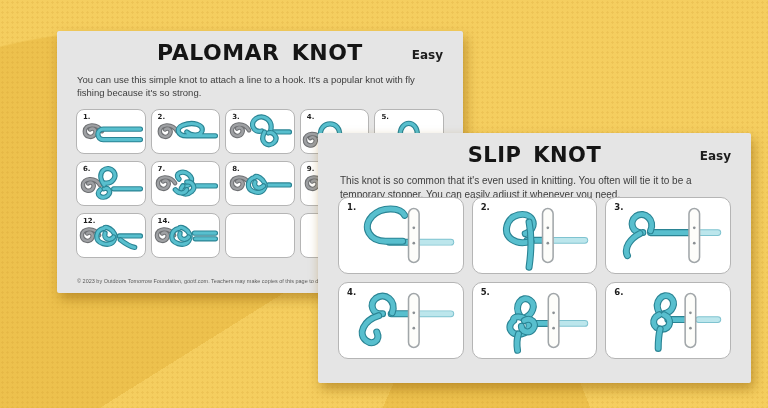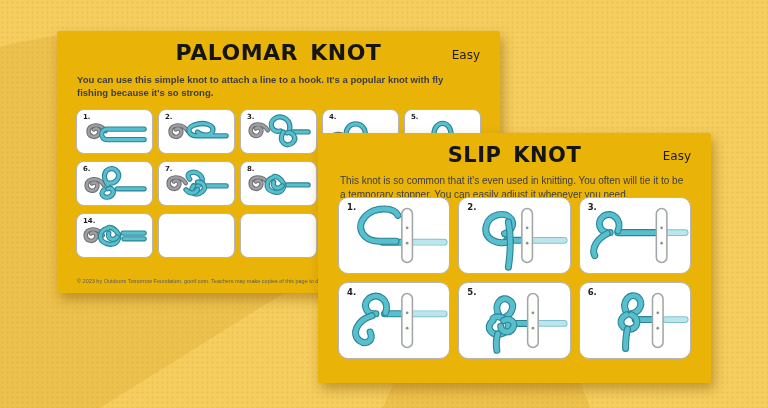--- a/index.html
+++ b/index.html
@@ -9,35 +9,35 @@
       background-color:#EDC14D;
       background-image:
         radial-gradient(rgba(197,141,35,0.16) 1px, transparent 1.3px),
         radial-gradient(circle 640px at 16% 130%, rgba(0,0,0,0) 0 498px, #F5CE5F 500px),
         conic-gradient(from 8deg at 64% 40%,
           #EDC14D 0 34deg, #F5CE5F 34deg 60deg, #EDC14D 60deg 112deg,
           #F5CE5F 112deg 150deg, #EDC14D 150deg 196deg, #F5CE5F 196deg 230deg,
           #EDC14D 230deg 288deg, #F5CE5F 288deg 322deg, #EDC14D 322deg 360deg);
       background-size:5px 5px, auto, auto;
       background-repeat:repeat, no-repeat, no-repeat;}
-  .card{position:absolute;background:#eab308;border-radius:2px;
-        box-shadow:3px 6px 12px rgba(151,103,14,0.55);padding-left:37px;}
+  .card{position:absolute;background:#e5e5e5;border-radius:2px;
+        box-shadow:3px 6px 12px rgba(151,103,14,0.55);}
   .card-palomar{left:57px;top:31px;width:406px;height:262px;z-index:1;}
-  .card-slip{left:318px;top:133px;width:356px;height:250px;z-index:2;}
+  .card-slip{left:318px;top:133px;width:433px;height:250px;z-index:2;}
   .card-title{position:absolute;left:0;right:0;text-align:center;
         font-family:"DejaVu Sans",sans-serif;font-weight:900;color:#151515;
         letter-spacing:0.5px;word-spacing:4px;}
   .card-palomar .card-title{top:9px;font-size:22px;}
   .card-slip .card-title{top:10px;font-size:21px;}
-  .difficulty{position:absolute;font-weight:normal;color:#1c1c1c;
+  .difficulty{position:absolute;font-weight:bold;color:#1c1c1c;
         font-family:"DejaVu Sans",sans-serif;}
   .card-palomar .difficulty{top:17px;right:20px;font-size:12px;}
   .card-slip .difficulty{top:16px;right:20px;font-size:12px;}
   .desc{position:absolute;color:#3d3d3d;line-height:1.38;}
-  .card-palomar .desc{left:20px;right:24px;top:42px;font-size:9.5px;font-weight:bold;}
+  .card-palomar .desc{left:20px;right:24px;top:42px;font-size:9.5px;}
   .card-slip .desc{left:22px;right:24px;top:41px;font-size:10px;}
   .steps-grid{position:absolute;display:grid;}
   .card-palomar .steps-grid{left:19px;right:19px;top:78px;
         grid-template-columns:repeat(5,1fr);grid-auto-rows:45px;gap:7px 5px;}
   .card-slip .steps-grid{left:20px;right:20px;top:64px;
         grid-template-columns:repeat(3,1fr);grid-auto-rows:77px;gap:8px 8px;}
   .step-cell{position:relative;background:#FFFFFF;border:1px solid #B5B5B5;}
   .card-palomar .step-cell{border-radius:8px;}
   .card-slip .step-cell{border-radius:10px;}
   .step-num{position:absolute;z-index:2;font-weight:bold;color:#1d1d1d;
@@ -194,20 +194,39 @@
               <path d="M30,16 C22,18 20,28 29,31 C38,34 44,26 38,19 C34,15 30,14 30,16" fill="none" stroke="#2A8494" stroke-width="5.5" stroke-linecap="round" stroke-linejoin="round"></path>
               <path d="M30,16 C22,18 20,28 29,31 C38,34 44,26 38,19 C34,15 30,14 30,16" fill="none" stroke="#58BFCE" stroke-width="3.2" stroke-linecap="round" stroke-linejoin="round"></path>
             </svg>
           </div>
         </div>
         <div class="step-cell">
           <span class="step-num"></span>
           <div class="step-illus"></div>
         </div>
         <div class="step-cell">
+          <span class="step-num">12.</span>
+          <div class="step-illus">
+            <svg viewBox="0 0 70 45">
+              <path d="M66,23 H44" fill="none" stroke="#2A8494" stroke-width="5.5" stroke-linecap="round" stroke-linejoin="round"></path>
+              <path d="M66,23 H44" fill="none" stroke="#58BFCE" stroke-width="3.2" stroke-linecap="round" stroke-linejoin="round"></path>
+              <path d="M45,27 C50,31 55,34 60,35" fill="none" stroke="#2A8494" stroke-width="5.5" stroke-linecap="round" stroke-linejoin="round"></path>
+              <path d="M45,27 C50,31 55,34 60,35" fill="none" stroke="#58BFCE" stroke-width="3.2" stroke-linecap="round" stroke-linejoin="round"></path>
+              <g transform="translate(3,15) scale(0.9)">
+                <path d="M22,8 C16,-2 2,0 2,8 C2,15 11,17 14,11 C16,7 12,3 8,6" fill="none" stroke="#6E7073" stroke-width="5.2" stroke-linecap="round"></path>
+                <path d="M22,8 C16,-2 2,0 2,8 C2,15 11,17 14,11 C16,7 12,3 8,6" fill="none" stroke="#9EA0A3" stroke-width="2.8" stroke-linecap="round"></path>
+              </g>
+              <path d="M28,15 C19,17 17,28 27,31 C37,34 43,25 37,18 C33,14 29,13 28,15" fill="none" stroke="#2A8494" stroke-width="5.5" stroke-linecap="round" stroke-linejoin="round"></path>
+              <path d="M28,15 C19,17 17,28 27,31 C37,34 43,25 37,18 C33,14 29,13 28,15" fill="none" stroke="#58BFCE" stroke-width="3.2" stroke-linecap="round" stroke-linejoin="round"></path>
+              <path d="M29,20 C27,26 34,29 38,24" fill="none" stroke="#2A8494" stroke-width="5.5" stroke-linecap="round" stroke-linejoin="round"></path>
+              <path d="M29,20 C27,26 34,29 38,24" fill="none" stroke="#58BFCE" stroke-width="3.2" stroke-linecap="round" stroke-linejoin="round"></path>
+            </svg>
+          </div>
+        </div>
+        <div class="step-cell">
           <span class="step-num">14.</span>
           <div class="step-illus">
             <svg viewBox="0 0 70 45">
               <path d="M66,20 H44" fill="none" stroke="#2A8494" stroke-width="5.5" stroke-linecap="round" stroke-linejoin="round"></path>
               <path d="M66,20 H44" fill="none" stroke="#58BFCE" stroke-width="3.2" stroke-linecap="round" stroke-linejoin="round"></path>
               <path d="M66,26 H45" fill="none" stroke="#2A8494" stroke-width="5.5" stroke-linecap="round" stroke-linejoin="round"></path>
               <path d="M66,26 H45" fill="none" stroke="#58BFCE" stroke-width="3.2" stroke-linecap="round" stroke-linejoin="round"></path>
               <g transform="translate(3,15) scale(0.9)">
                 <path d="M22,8 C16,-2 2,0 2,8 C2,15 11,17 14,11 C16,7 12,3 8,6" fill="none" stroke="#6E7073" stroke-width="5.2" stroke-linecap="round"></path>
                 <path d="M22,8 C16,-2 2,0 2,8 C2,15 11,17 14,11 C16,7 12,3 8,6" fill="none" stroke="#9EA0A3" stroke-width="2.8" stroke-linecap="round"></path>

